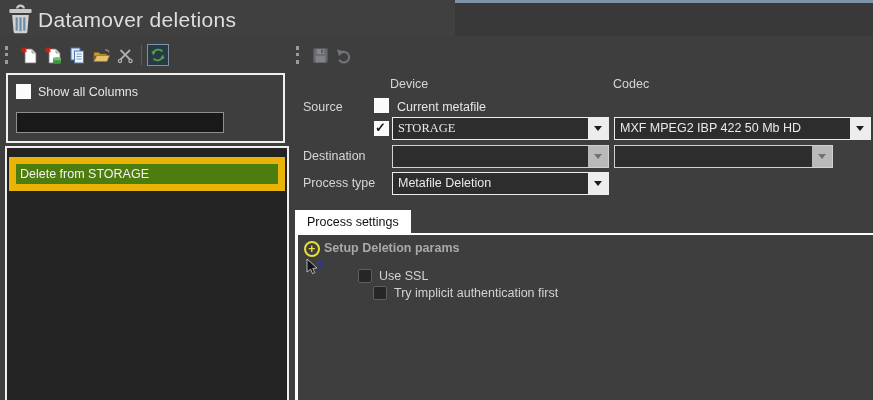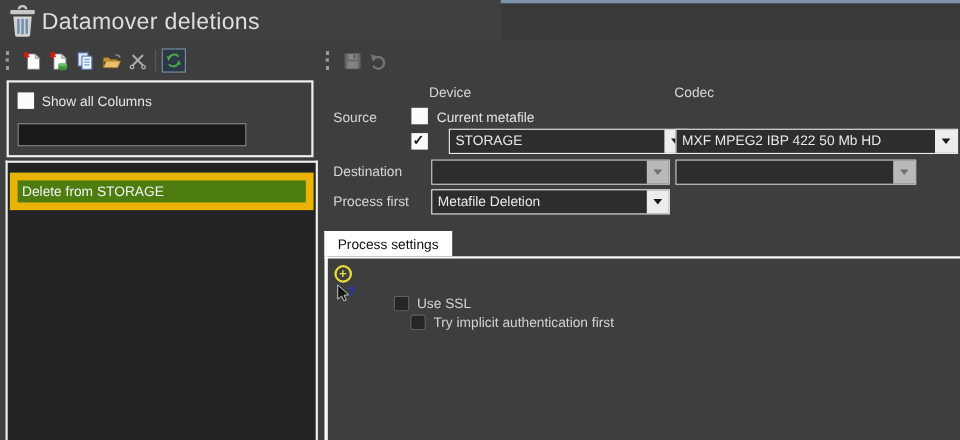--- a/index.html
+++ b/index.html
@@ -183,21 +183,21 @@
   </div>
 
   <div class="abs lbl" style="left:390px;top:77px;">Device</div>
   <div class="abs lbl" style="left:613px;top:77px;">Codec</div>
 
   <div class="abs lbl" style="left:303px;top:100px;">Source</div>
   <span class="cb" style="left:374px;top:98px;"></span>
   <div class="abs lbl" style="left:397px;top:100px;color:#e5e5e5;">Current metafile</div>
 
   <span class="cb checked" style="left:374px;top:121px;"></span>
-  <div class="abs combo" style="left:408px;top:117px;">
+  <div class="abs combo" style="left:392px;top:117px;font-family:Liberation Serif, serif;">
     <div class="val">STORAGE</div>
     <div class="btn">
         <span class="arrow"></span>
       </div>
   </div>
   <div class="abs combo" style="left:614px;top:117px;width:257px;">
     <div class="val">MXF MPEG2 IBP 422 50 Mb HD</div>
     <div class="btn">
         <span class="arrow"></span>
       </div>
@@ -210,34 +210,35 @@
         <span class="arrow"></span>
       </div>
   </div>
   <div class="abs combo disabled" style="left:614px;top:145px;width:219px;">
     <div class="val"></div>
     <div class="btn">
         <span class="arrow"></span>
       </div>
   </div>
 
-  <div class="abs lbl" style="left:303px;top:176px;">Process first</div>
+  <div class="abs lbl" style="left:303px;top:176px;">Process type</div>
   <div class="abs combo" style="left:392px;top:172px;">
     <div class="val">Metafile Deletion</div>
     <div class="btn">
         <span class="arrow"></span>
       </div>
   </div>
 
   <div class="abs tabs">
     <div class="tab active">Process settings</div>
   </div>
 
   <div class="abs tabpanel">
     <span class="expand-icon"></span>
+    <div class="section-title">Setup Deletion params</div>
 
     <svg style="position:absolute;left:7px;top:23px;" width="22" height="19" viewBox="0 0 22 19">
       <polygon points="2,1 2,14 5.6,11.2 7.6,15.6 9.8,14.6 7.8,10.4 12,10" fill="#141414" stroke="#d9d9d9" stroke-width="0.8"></polygon>
       <text x="11" y="11.5" font-size="12" font-weight="bold" fill="#2a35c9" font-family="Liberation Sans, sans-serif">?</text>
     </svg>
 
     <span class="cb-dark" style="left:60px;top:34px;"></span>
     <div class="opt-label" style="left:81px;top:34px;">Use SSL</div>
 
     <span class="cb-dark" style="left:75px;top:51px;"></span>

